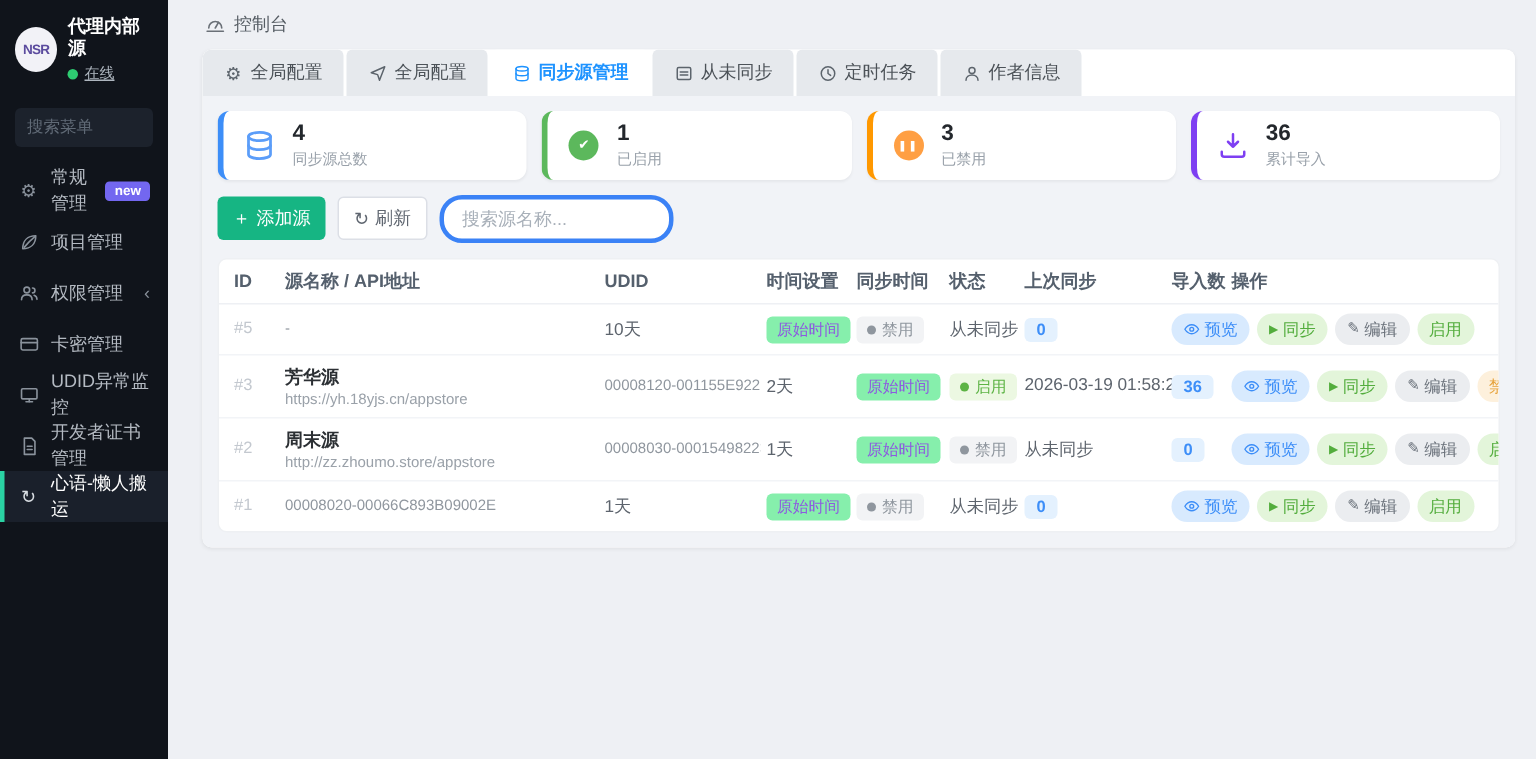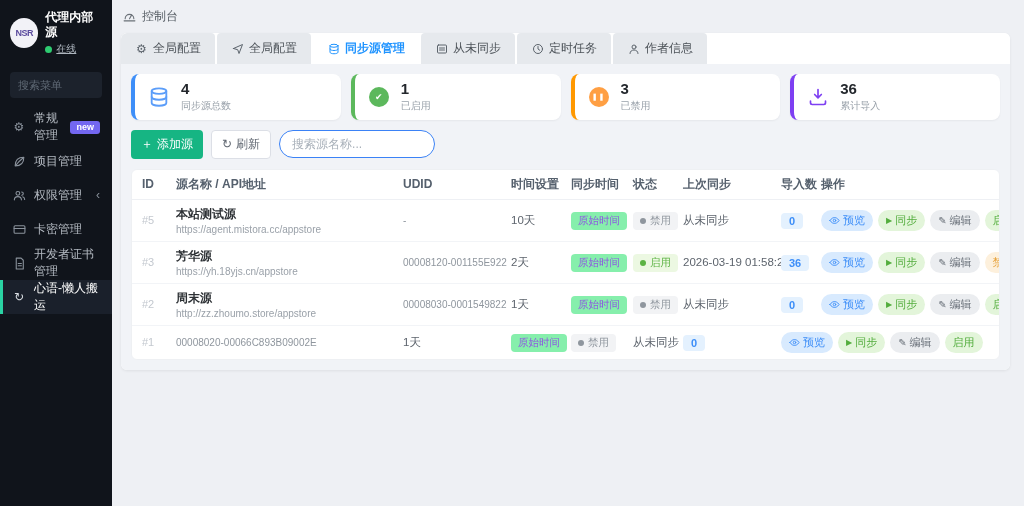--- a/index.html
+++ b/index.html
@@ -20,21 +20,21 @@
   .side-search .mag { color:#7c8590; width:11px; height:11px; }
   .menu { list-style:none; }
   .menu li { display:flex; align-items:center; gap:8px; height:34px; padding:0 12px; color:#b4bac2; cursor:pointer; }
   .menu li .mi { width:14px; height:14px; color:#8a929c; display:inline-flex; align-items:center; justify-content:center; font-size:12px; flex-shrink:0; }
   .menu li.active { background:#1a202b; color:#fff; border-left:3px solid #2ad3a4; padding-left:9px; }
   .menu li.active .mi { color:#d8dde2; }
   .badge-new { margin-left:auto; background:#7367f0; color:#fff; font-size:9px; padding:1px 6px 2px; border-radius:3px; font-weight:bold; }
   .chev { margin-left:auto; color:#8a929c; font-size:12px; }
 
   
-  .main { flex:1; padding:8px 14px 0 9px; min-width:0; }
+  .main { flex:1; padding:8px 14px 0 23px; min-width:0; }
   .breadcrumb { display:flex; align-items:center; gap:6px; font-size:12px; color:#555c63; margin:0 0 8px 2px; }
   .breadcrumb svg { width:13px; height:13px; color:#6a7077; }
 
   .card { background:#fff; border-radius:6px; box-shadow:0 1px 3px rgba(0,0,0,.07); overflow:hidden; }
   .tabbar { display:flex; padding:0; background:#fff; }
   .tab { display:flex; align-items:center; gap:5px; font-size:12px; color:#4c5258; background:#e6e9ed; padding:7px 14px; border-radius:4px 4px 0 0; margin-right:2px; cursor:pointer; white-space:nowrap; }
   .tab .ti { width:13px; height:13px; display:inline-flex; align-items:center; justify-content:center; font-size:12px; color:#5c646c; }
   .tab.active { background:#fff; color:#1e93ff; font-weight:bold; }
   .tab.active .ti { color:#1e93ff; }
 
@@ -45,21 +45,21 @@
   .stat { flex:1; background:#fff; border-radius:8px; padding:7px 12px; display:flex; align-items:center; gap:10px; box-shadow:0 1px 2px rgba(0,0,0,.05); border-left:4px solid #ccc; min-height:44px; }
   .stat .sic { width:24px; height:24px; display:grid; place-items:center; flex-shrink:0; }
   .stat-value { font-size:15px; font-weight:bold; color:#23272c; line-height:1.1; }
   .stat-label { font-size:10px; color:#99a1aa; margin-top:1px; }
   .circle-ic { width:20px; height:20px; border-radius:50%; display:grid; place-items:center; color:#fff; font-size:9px; font-weight:bold; }
 
   
   .toolbar { display:flex; align-items:center; gap:8px; margin-top:10px; }
   .btn-add { background:#16b583; color:#fff; border:0; border-radius:4px; font-size:12px; padding:6px 10px; display:flex; align-items:center; gap:4px; cursor:pointer; }
   .btn-refresh { background:#fff; color:#5f6670; border:1px solid #dcdfe6; border-radius:4px; font-size:12px; padding:5px 10px; display:flex; align-items:center; gap:4px; cursor:pointer; }
-  .search-pill { width:156px; background:#fff; border:1px solid #3b82f6; border-radius:15px; padding:6px 12px; font-size:12px; color:#7d858e; outline:none; }
+  .search-pill { width:156px; background:#fff; border:3px solid #3b82f6; border-radius:15px; padding:6px 12px; font-size:12px; color:#7d858e; outline:none; }
   .search-pill::placeholder { color:#a8b0b9; }
 
   
   .tablebox { margin-top:10px; background:#fff; border-radius:6px; overflow:hidden; border:1px solid #eef0f3; }
   .tgrid { display:grid; grid-template-columns:30px minmax(0,1fr) 104px 56px 58px 46px 94px 36px 168px; column-gap:4px; align-items:center; padding:0 10px; }
   .thead { font-size:12px; color:#55606d; font-weight:bold; border-bottom:1px solid #eef0f4; height:30px; }
   .trow { border-bottom:1px solid #f2f4f7; padding-top:6px; padding-bottom:6px; min-height:33px; }
   .trow:last-child { border-bottom:0; }
   .cid { color:#c3c8cf; font-size:11px; }
   .cname { font-size:12px; font-weight:bold; color:#2c3034; white-space:nowrap; overflow:hidden; }
@@ -132,20 +132,30 @@
       <span class="chev">‹</span>
     </li>
     <li>
       <span class="mi">
           <svg class="ic" width="13" height="13" viewBox="0 0 24 24">
             <rect x="2" y="5" width="20" height="14" rx="2"></rect>
             <line x1="2" y1="10" x2="22" y2="10"></line>
           </svg>
         </span>
       <span>卡密管理</span>
+    </li>
+    <li>
+      <span class="mi">
+          <svg class="ic" width="13" height="13" viewBox="0 0 24 24">
+            <rect x="2.5" y="4" width="19" height="12.5" rx="1.5"></rect>
+            <line x1="12" y1="16.5" x2="12" y2="20"></line>
+            <line x1="8" y1="20" x2="16" y2="20"></line>
+          </svg>
+        </span>
+      <span>UDID异常监控</span>
     </li>
     <li>
       <span class="mi">
           <svg class="ic" width="13" height="13" viewBox="0 0 24 24">
             <path d="M6 2h9l4 4v16H6z"></path>
             <line x1="9.5" y1="12" x2="15.5" y2="12"></line>
             <line x1="9.5" y1="16" x2="15.5" y2="16"></line>
           </svg>
         </span>
       <span>开发者证书管理</span>
@@ -290,24 +300,20 @@
           <span>时间设置</span>
           <span>同步时间</span>
           <span>状态</span>
           <span>上次同步</span>
           <span>导入数</span>
           <span>操作</span>
         </div>
         <div>
             <div class="tgrid trow">
     <span class="cid">#5</span>
-    <span>
-      <div class="cname">本站测试源</div>
-      <div class="curl">https://agent.mistora.cc/appstore</div>
-    </span>
     <span class="cudid">-</span>
     <span class="cint">10天</span>
     <span><span class="badge b-purple">原始时间</span></span>
     <span><span class="badge b-status off">
                   <span class="sdot"></span>
                   <span>禁用</span>
                 </span></span>
     <span class="clast">从未同步</span>
     <span><span class="b-count">0</span></span>
     <span class="acts">

